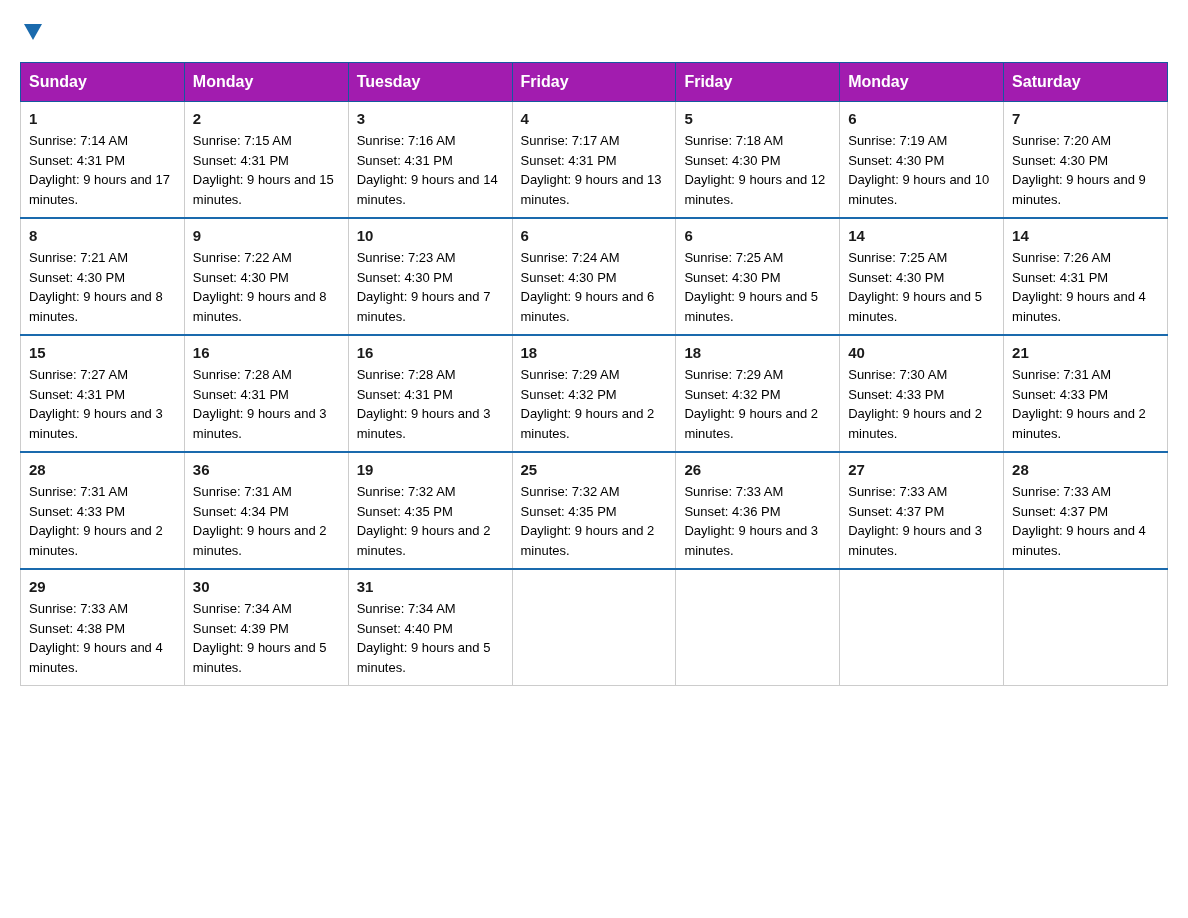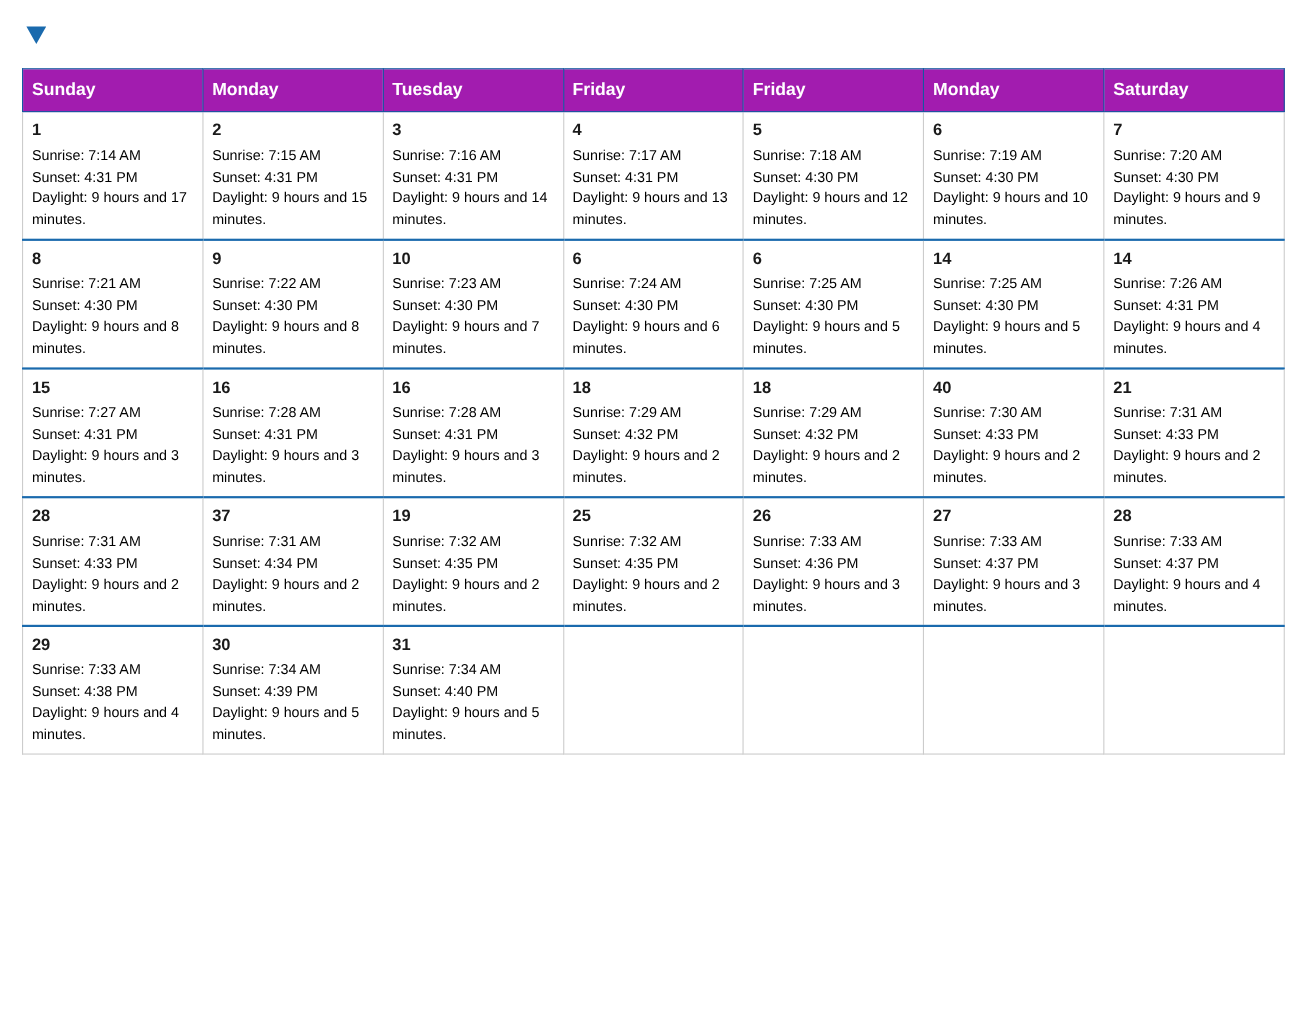--- a/index.html
+++ b/index.html
@@ -206,21 +206,21 @@
           <div class="day-number">21</div>
           <div class="day-info">Sunrise: 7:31 AM<br>Sunset: 4:33 PM<br>Daylight: 9 hours and 2 minutes.</div>
         </td>
       </tr>
       <tr>
         <td>
           <div class="day-number">28</div>
           <div class="day-info">Sunrise: 7:31 AM<br>Sunset: 4:33 PM<br>Daylight: 9 hours and 2 minutes.</div>
         </td>
         <td>
-          <div class="day-number">37</div>
+          <div class="day-number">36</div>
           <div class="day-info">Sunrise: 7:31 AM<br>Sunset: 4:34 PM<br>Daylight: 9 hours and 2 minutes.</div>
         </td>
         <td>
           <div class="day-number">19</div>
           <div class="day-info">Sunrise: 7:32 AM<br>Sunset: 4:35 PM<br>Daylight: 9 hours and 2 minutes.</div>
         </td>
         <td>
           <div class="day-number">25</div>
           <div class="day-info">Sunrise: 7:32 AM<br>Sunset: 4:35 PM<br>Daylight: 9 hours and 2 minutes.</div>
         </td>

